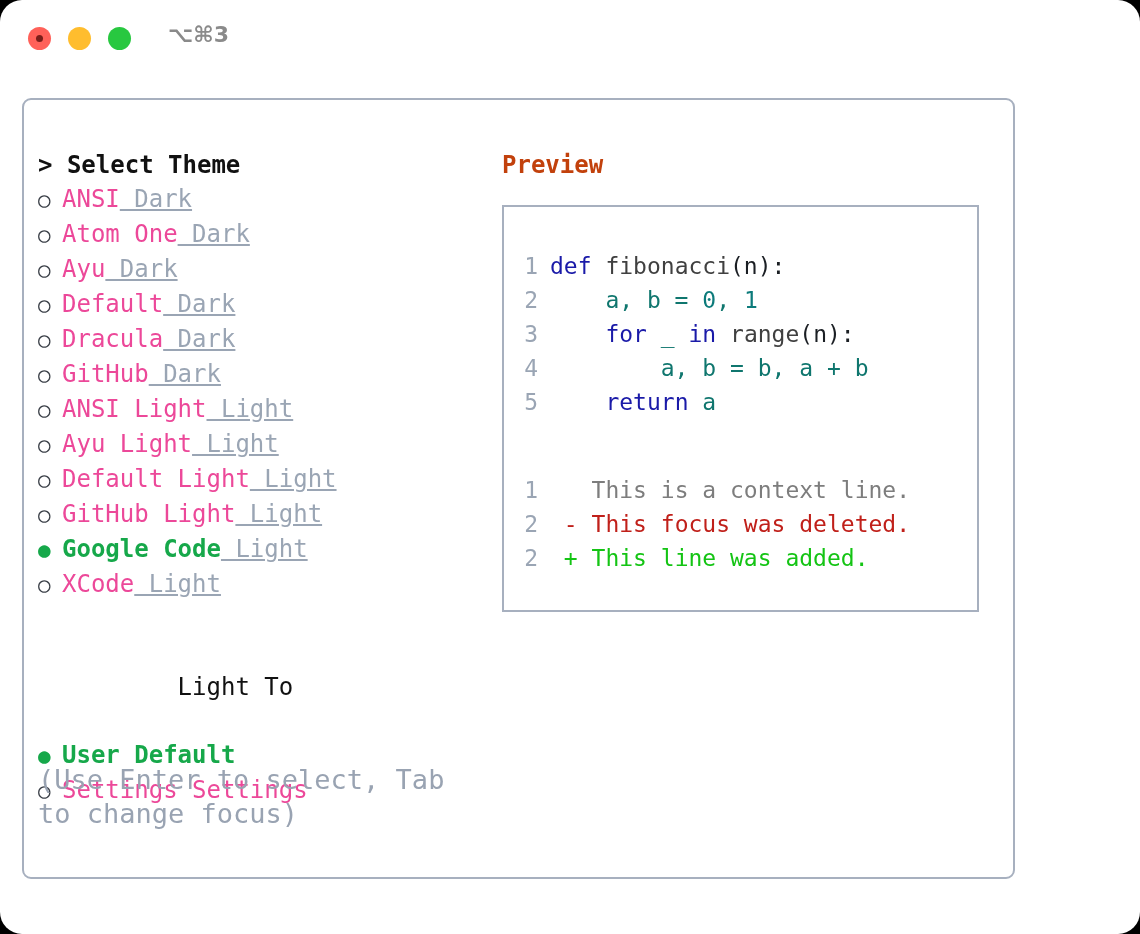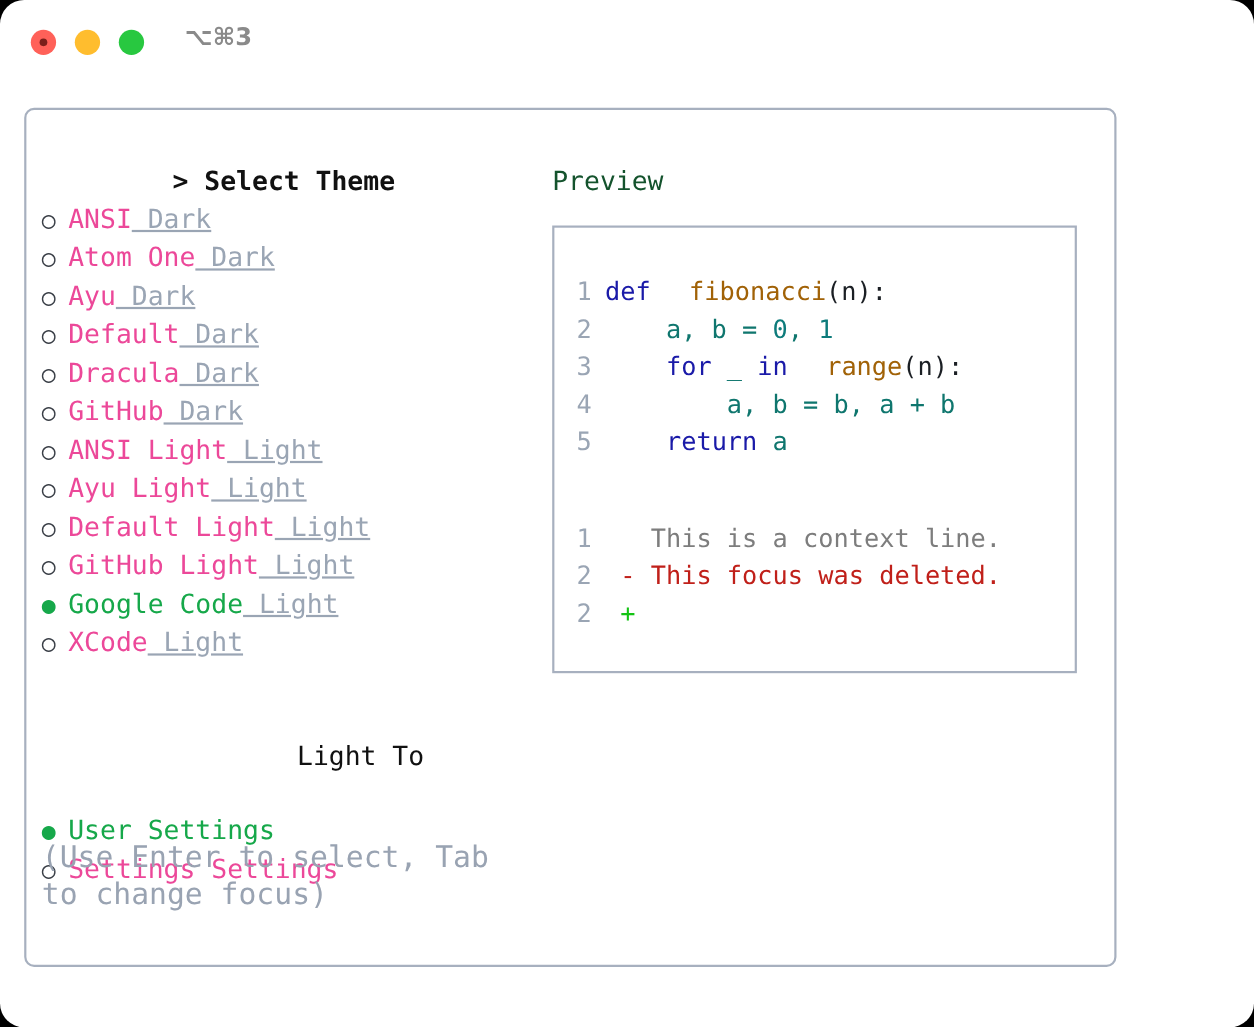--- a/index.html
+++ b/index.html
@@ -79,41 +79,40 @@
     position: absolute;
     left: 14px;
     top: 48px;
     width: 440px;
   }
   .sec-header {
     font-size: 24px;
     line-height: 34px;
     color: #111111;
     white-space: pre;
-    text-align: center;
   }
   .sec-header.bold { font-weight: 700; }
 
   .opt-row {
     display: flex;
     align-items: baseline;
     font-size: 24px;
     line-height: 34px;
     white-space: pre;
   }
   .bullet {
     width: 24px;
     display: inline-block;
     flex: 0 0 24px;
     color: #3a3f47;
     font-size: 21px;
   }
   .bullet.on { color: #16a84a; font-size: 21px; }
   .opt-label { color: #ec4899; }
-  .opt-label.sel { color: #16a84a; }
+  .opt-label.sel { color: #16a84a; font-weight: bold; }
   .opt-variant { color: #9aa5b4; text-decoration: underline; }
   .gap-row { height: 34px; }
 
   #hint {
     position: absolute;
     left: 14px;
     top: 663px;
     width: 420px;
     font-size: 27px;
     line-height: 34px;
@@ -122,23 +121,23 @@
 
   
   #right-col {
     position: absolute;
     left: 478px;
     top: 48px;
     width: 500px;
   }
   #preview-title {
     font-size: 24px;
-    font-weight: 400;
-    line-height: 34px;
-    color: #14532d;
+    font-weight: 700;
+    line-height: 34px;
+    color: #c2410c;
   }
   #preview-box {
     position: absolute;
     left: 478px;
     top: 105px;
     width: 477px;
     height: 407px;
     border: 2px solid #a7b0bf;
     background: #ffffff;
   }
@@ -156,21 +155,21 @@
     white-space: pre;
   }
   .ln {
     flex: 0 0 46px;
     text-align: right;
     padding-right: 12px;
     color: #9aa5b4;
   }
   .code-text { color: #0f766e; }
   .tok-kw   { color: #1a1aa8; }
-  .tok-fn   { color: #a16207; margin-left: 21px; }
+  .tok-fn   { color: #404040; }
   .tok-num  { color: #0d7b7b; }
   .tok-punc { color: #1b1f24; }
 
   .diff-block { margin-top: 34px; }
   .diff-ctx { color: #7d7d7d; margin-top: 20px; }
   .diff-del { color: #c0201a; }
   .diff-add { color: #14c414; }
 </style>
 </head>
 <body>
@@ -200,21 +199,21 @@
           <div class="opt-row"><span class="bullet">○</span><span class="opt-label">Default Light</span><span class="opt-variant"> Light</span></div>
           <div class="opt-row"><span class="bullet">○</span><span class="opt-label">GitHub Light</span><span class="opt-variant"> Light</span></div>
           <div class="opt-row"><span class="bullet on">●</span><span class="opt-label sel">Google Code</span><span class="opt-variant"> Light</span></div>
           <div class="opt-row"><span class="bullet">○</span><span class="opt-label">XCode</span><span class="opt-variant"> Light</span></div>
         </div>
       <div class="gap-row"></div>
       <div class="sec-header">
         <span style="display:inline-block;width:24px"></span><span>Light To</span>
       </div>
       <div id="apply-list">
-          <div class="opt-row"><span class="bullet on">●</span><span class="opt-label sel">User Settings</span></div>
+          <div class="opt-row"><span class="bullet on">●</span><span class="opt-label sel">User Default</span></div>
           <div class="opt-row"><span class="bullet">○</span><span class="opt-label">Settings Settings</span></div>
         </div>
     </div>
 
     <div id="hint">(Use Enter to select, Tab to change focus)</div>
 
     <div id="right-col">
       <div id="preview-title">Preview</div>
     </div>
 
@@ -223,19 +222,19 @@
         <div id="code-lines">
             <div class="code-line"><span class="ln">1</span><span><span class="tok-kw">def </span><span class="tok-fn">fibonacci</span><span class="tok-punc">(n):</span></span></div>
             <div class="code-line"><span class="ln">2</span><span><span class="code-text">    a, b = </span><span class="tok-num">0</span><span class="code-text">, </span><span class="tok-num">1</span></span></div>
             <div class="code-line"><span class="ln">3</span><span><span class="code-text">    </span><span class="tok-kw">for</span><span class="code-text"> _ </span><span class="tok-kw">in</span><span class="code-text"> </span><span class="tok-fn">range</span><span class="tok-punc">(n):</span></span></div>
             <div class="code-line"><span class="ln">4</span><span><span class="code-text">        a, b = b, a + b</span></span></div>
             <div class="code-line"><span class="ln">5</span><span><span class="code-text">    </span><span class="tok-kw">return</span><span class="code-text"> a</span></span></div>
           </div>
         <div id="diff-lines" class="diff-block">
             <div class="code-line"><span class="ln">1</span><span class="diff-ctx">  </span><span class="diff-ctx"> This is a context line.</span></div>
             <div class="code-line"><span class="ln">2</span><span class="diff-del"> -</span><span class="diff-del"> This focus was deleted.</span></div>
-            <div class="code-line"><span class="ln">2</span><span class="diff-add"> +</span></div>
+            <div class="code-line"><span class="ln">2</span><span class="diff-add"> +</span><span class="diff-add"> This line was added.</span></div>
           </div>
       </div>
     </div>
 
   </div>
 </div>
 
 </body></html>

